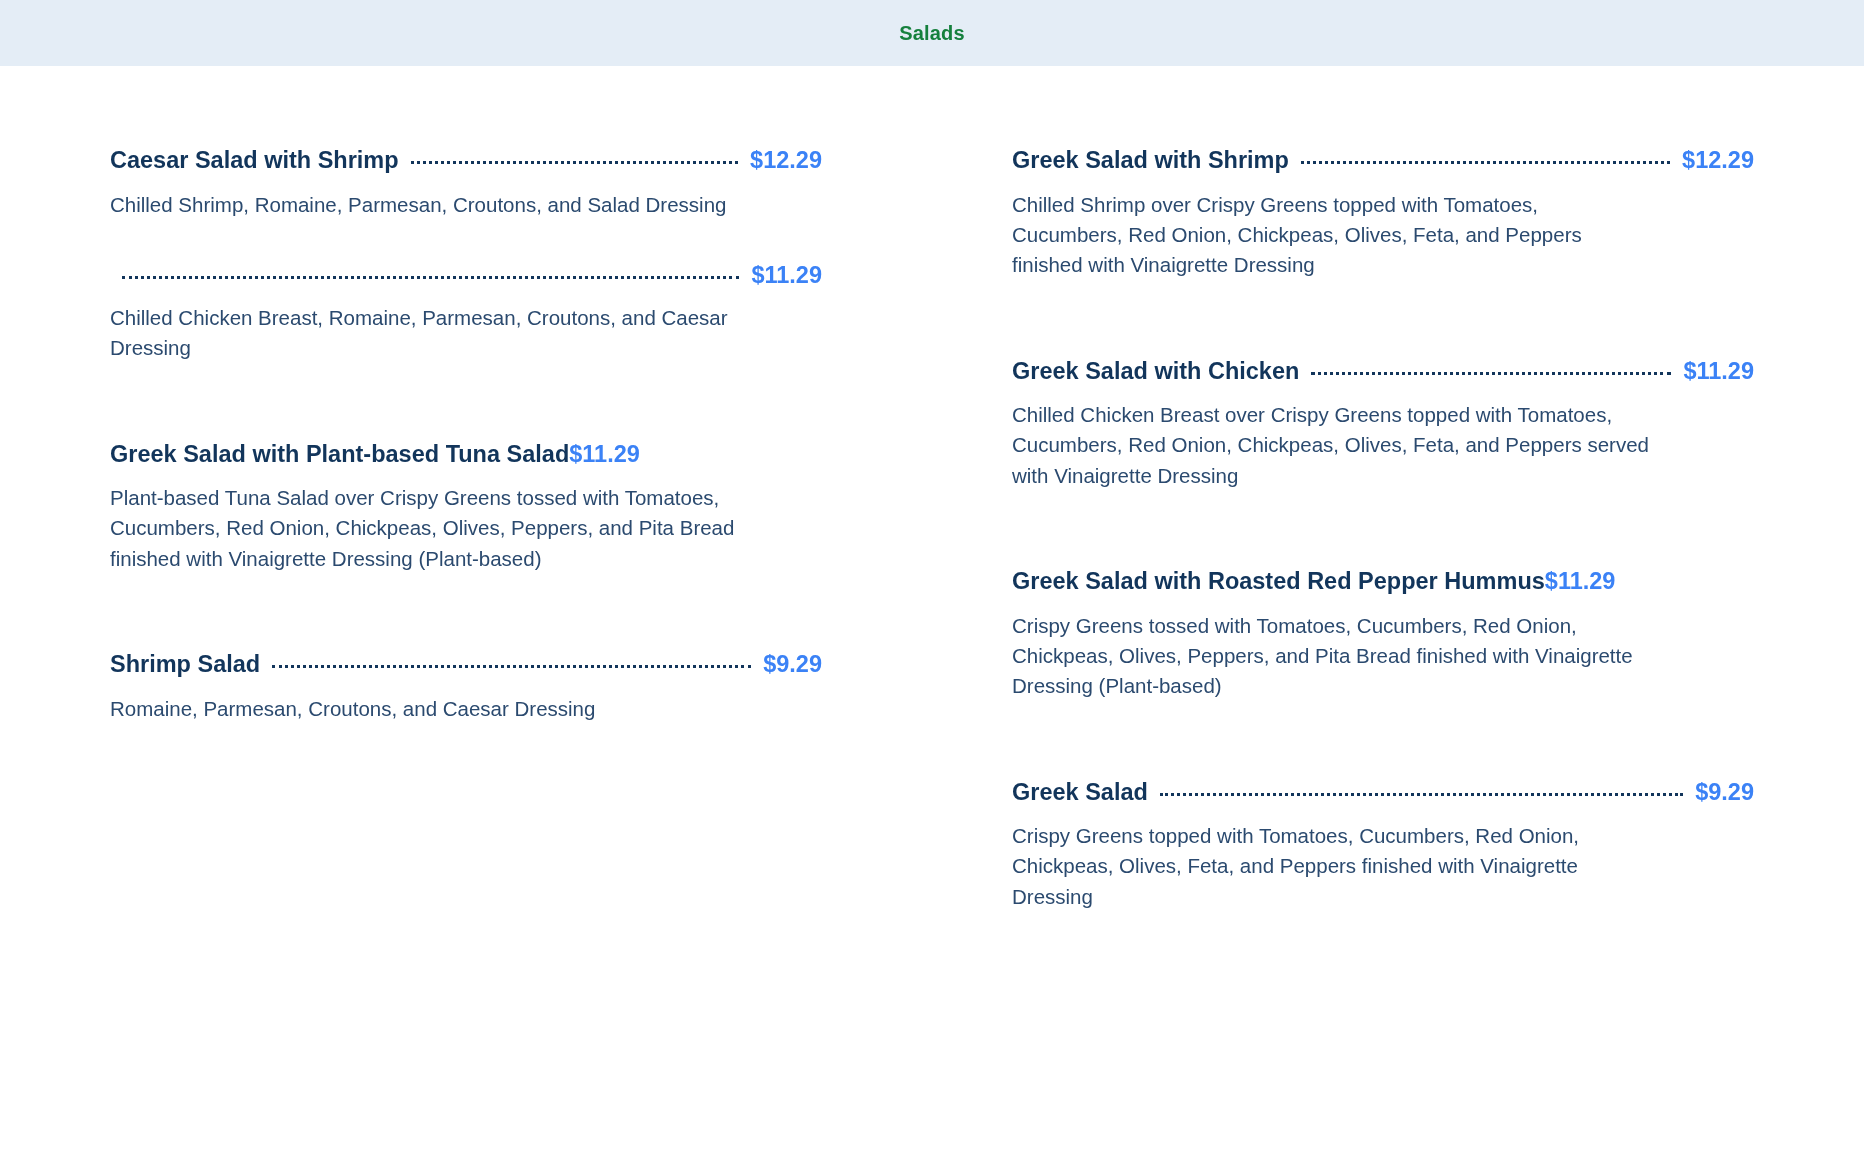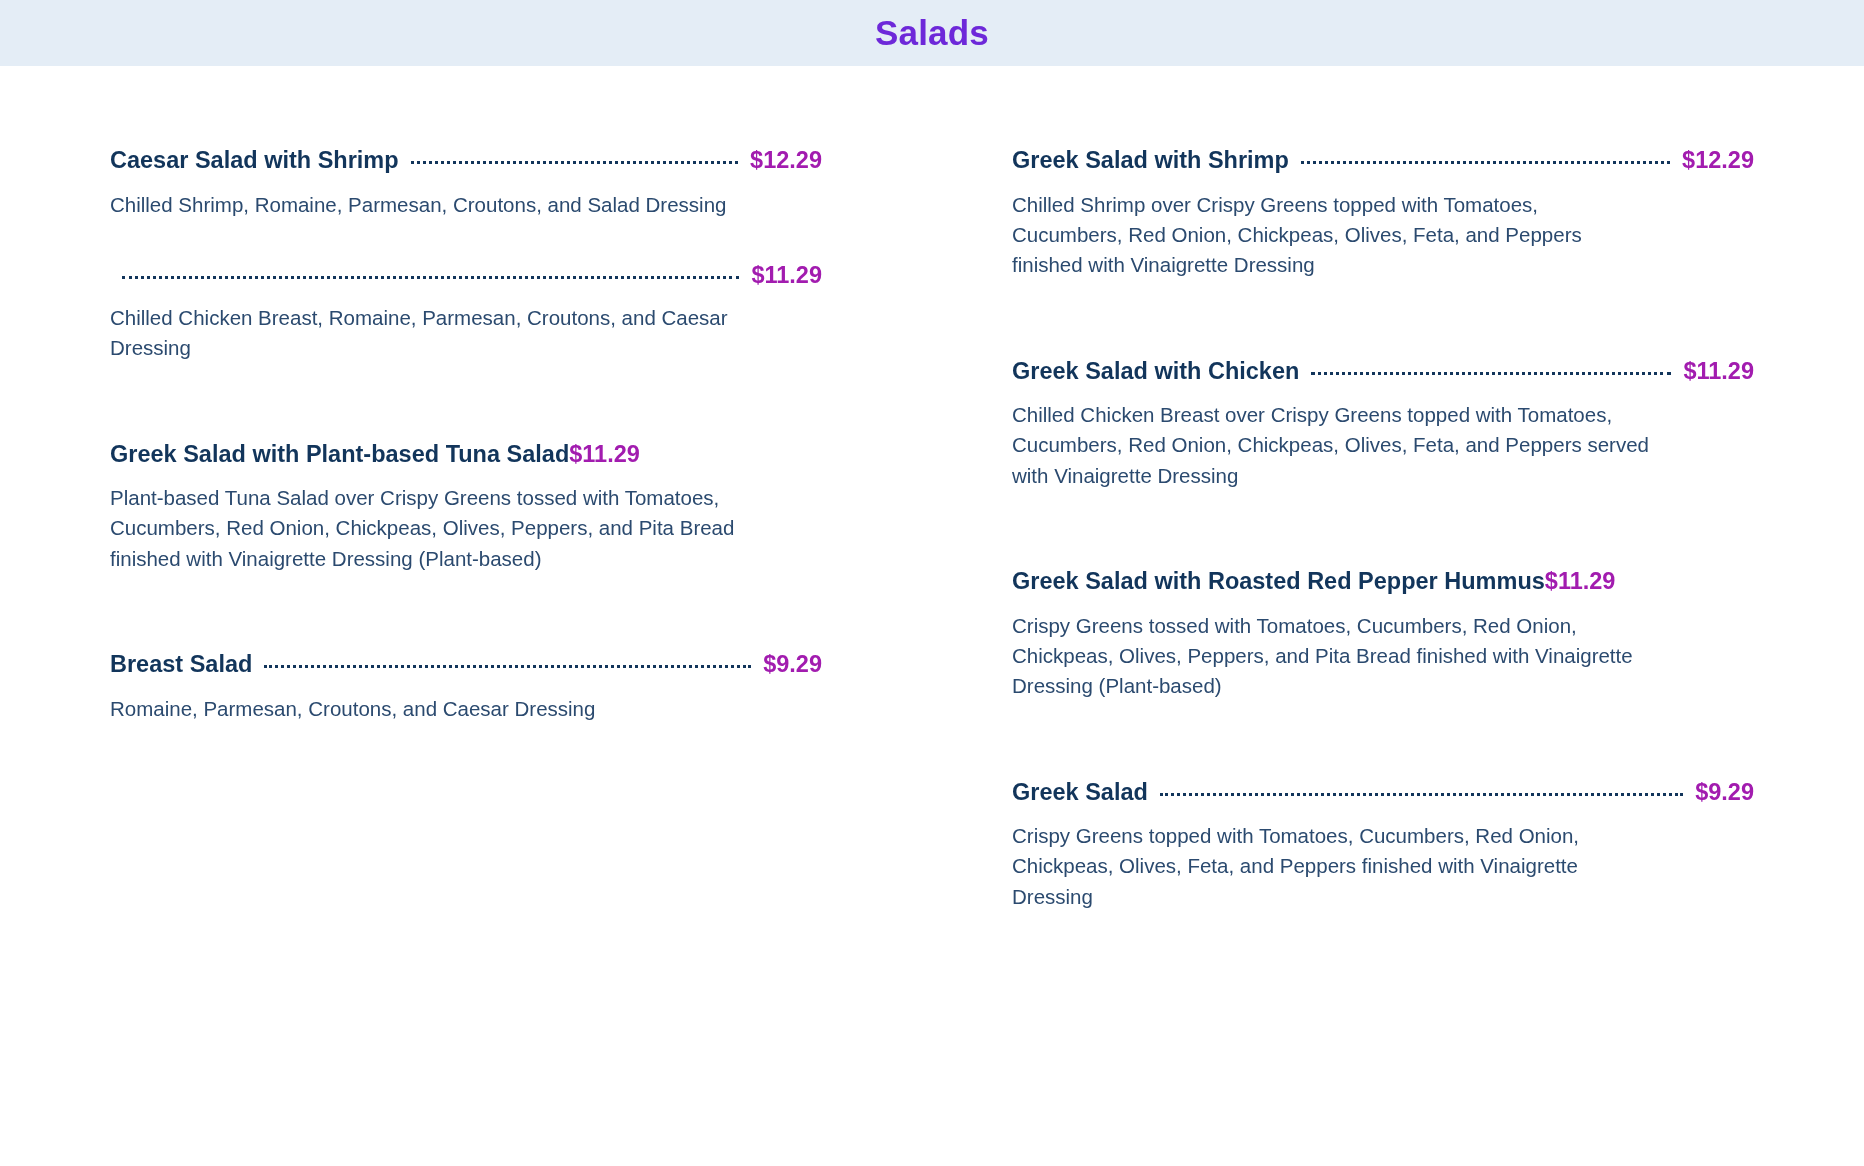--- a/index.html
+++ b/index.html
@@ -15,23 +15,23 @@
     overflow: hidden;
   }
   .menu-section-header {
     background: #e4edf6;
     height: 66px;
     display: flex;
     align-items: center;
     justify-content: center;
   }
   .menu-section-title {
-    font-size: 35px;
+    font-size: 20px;
     font-weight: bold;
-    color: #6d28d9;
+    color: #15803d;
     letter-spacing: 0.2px;
   }
   .menu-body {
     padding: 46px 0 0 0;
     display: flex;
     box-sizing: border-box;
   }
   .menu-column {
     width: 50%;
     box-sizing: border-box;
@@ -67,21 +67,21 @@
     margin: 0 12px;
     position: relative;
     top: -4px;
     border-bottom: 3.5px dotted #12355b;
     min-width: 10px;
     height: 1px;
   }
   .item-price {
     font-size: 23.5px;
     font-weight: bold;
-    color: #a21caf;
+    color: #3b82f6;
     white-space: nowrap;
     flex: 0 0 auto;
   }
   .item-desc {
     margin-top: 14px;
     font-size: 20.5px;
     line-height: 1.48;
     color: #2b4a6f;
     max-width: 640px;
     font-weight: normal;
@@ -122,21 +122,21 @@
       <div class="item-head">
         <span class="item-name" style="max-width:520px;">Greek Salad with Plant-based Tuna Salad</span>
 
         <span class="item-price">$11.29</span>
       </div>
       <div class="item-desc">Plant-based Tuna Salad over Crispy Greens tossed with Tomatoes, Cucumbers, Red Onion, Chickpeas, Olives, Peppers, and Pita Bread finished with Vinaigrette Dressing (Plant-based)</div>
     </div>
 
     <div class="menu-item">
       <div class="item-head">
-        <span class="item-name">Breast Salad</span>
+        <span class="item-name">Shrimp Salad</span>
         <span class="leader"></span>
         <span class="item-price">$9.29</span>
       </div>
       <div class="item-desc">Romaine, Parmesan, Croutons, and Caesar Dressing</div>
     </div>
 
   </div>
 
   <div class="menu-column right">
 

